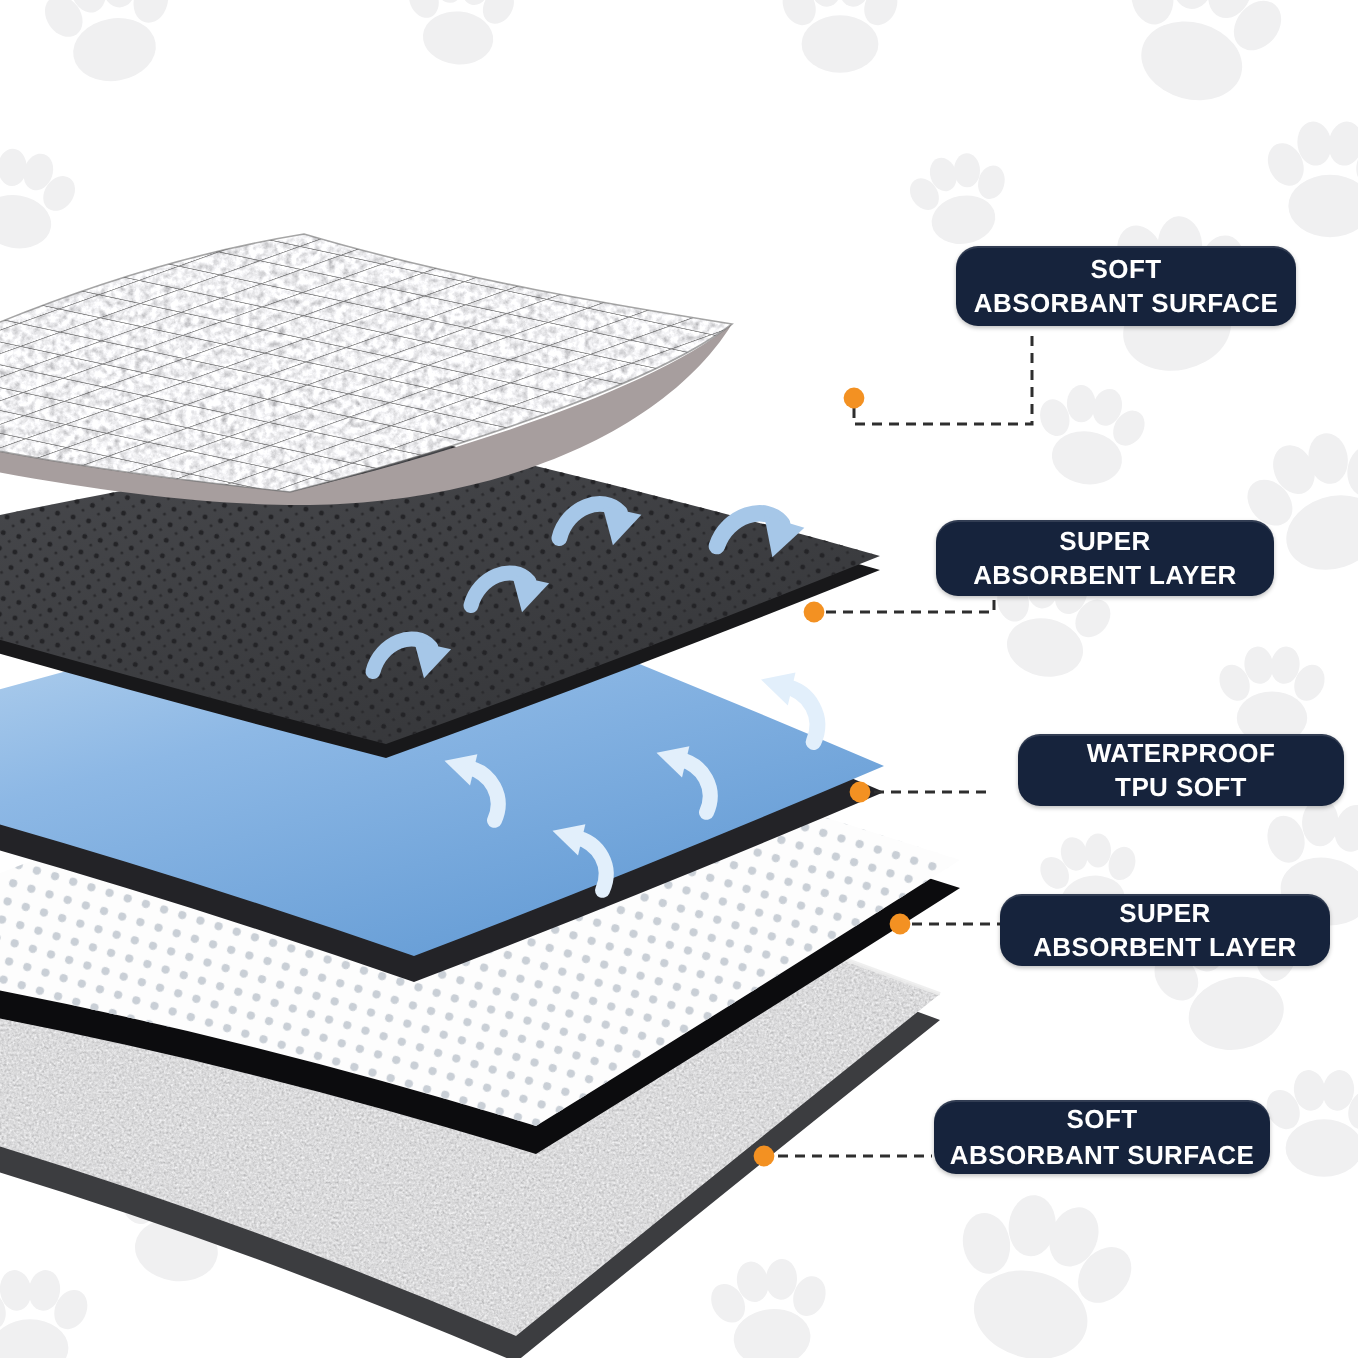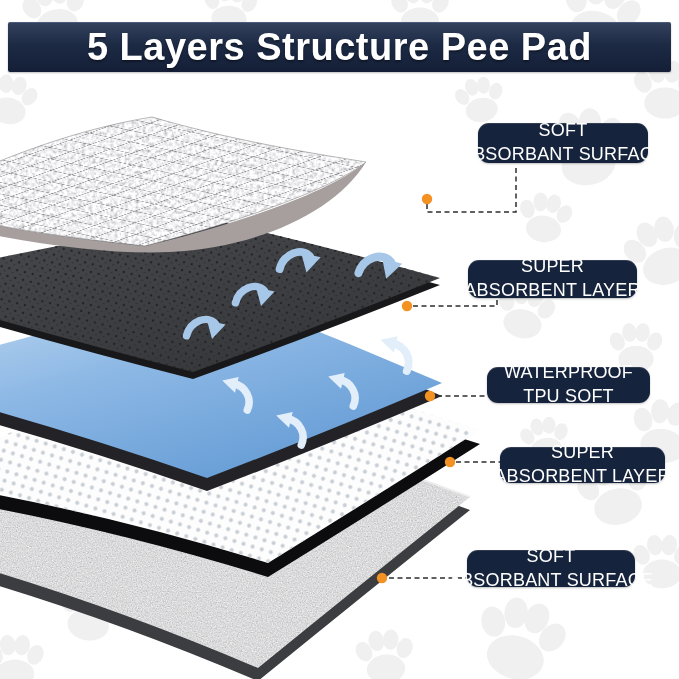--- a/index.html
+++ b/index.html
@@ -7,21 +7,21 @@
          font-family:"Liberation Sans",sans-serif;}
   .stage svg{position:absolute;left:0;top:0;}
   .banner{position:absolute;left:8px;top:22px;width:663px;height:50px;
           background:linear-gradient(180deg,#35425f 0%,#1d2a44 45%,#141f37 100%);
           border-radius:2px;display:flex;align-items:center;justify-content:center;
           box-shadow:inset 0 1px 0 rgba(120,140,180,.35), 0 1px 2px rgba(0,0,0,.25);}
   .banner span{color:#ffffff;font-size:38px;font-weight:800;letter-spacing:.5px;
           text-shadow:0 2px 2px rgba(0,0,0,.35);white-space:nowrap;}
   .callout{position:absolute;background:#16233c;border-radius:11px;color:#fff;
           display:flex;flex-direction:column;align-items:center;justify-content:center;
-          font-weight:400;font-size:18px;line-height:1.32;letter-spacing:.2px;
+          font-weight:700;font-size:13px;line-height:1.32;letter-spacing:.2px;
           box-shadow:inset 0 1px 0 rgba(255,255,255,.12), 0 1px 2px rgba(0,0,0,.25);
           text-align:center;}
   .callout span{white-space:nowrap;}
 </style>
 </head>
 <body>
 
 <div class="stage">
 
 <svg width="679" height="679" viewBox="0 0 679 679" xmlns="http://www.w3.org/2000/svg">
@@ -155,33 +155,30 @@
   </g>
   <g fill="#f39122">
     <circle cx="427" cy="199" r="5.2"></circle>
     <circle cx="407" cy="306" r="5.2"></circle>
     <circle cx="430" cy="396" r="5.2"></circle>
     <circle cx="450" cy="462" r="5.2"></circle>
     <circle cx="382" cy="578" r="5.2"></circle>
   </g>
 </svg>
 
-<div class="banner">
-  <span>5 Layers Structure Pee Pad</span>
-</div>
 
 <div class="callout" style="left:478px;top:123px;width:170px;height:40px">
   <span>SOFT</span>
   <span>ABSORBANT SURFACE</span>
 </div>
 <div class="callout" style="left:468px;top:260px;width:169px;height:38px">
   <span>SUPER</span>
   <span>ABSORBENT LAYER</span>
 </div>
-<div class="callout" style="left:487px;top:367px;width:163px;height:36px">
+<div class="callout" style="left:509px;top:367px;width:163px;height:36px">
   <span>WATERPROOF</span>
   <span>TPU SOFT</span>
 </div>
 <div class="callout" style="left:500px;top:447px;width:165px;height:36px">
   <span>SUPER</span>
   <span>ABSORBENT LAYER</span>
 </div>
 <div class="callout" style="left:467px;top:550px;width:168px;height:37px">
   <span>SOFT</span>
   <span>ABSORBANT SURFACE</span>

